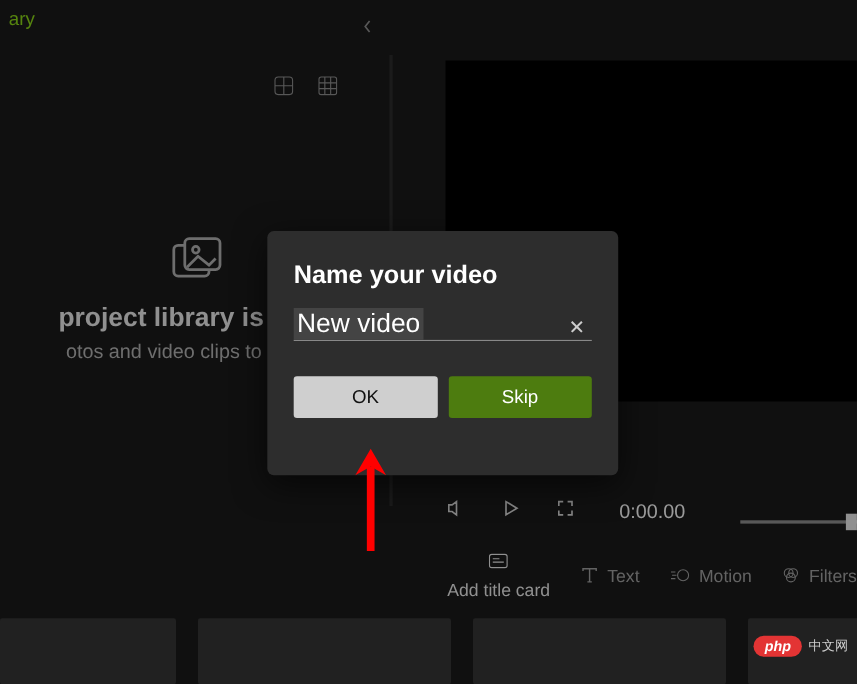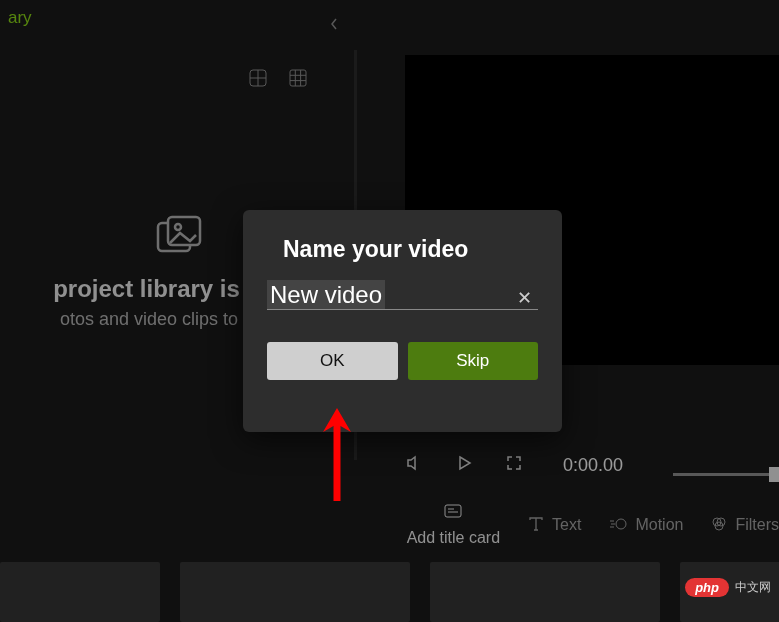--- a/index.html
+++ b/index.html
@@ -194,21 +194,20 @@
       background: #2d2d2d;
       border-radius: 6px;
       box-shadow: 0 8px 30px rgba(0,0,0,0.6);
       padding: 26px 24px 20px 24px;
     }
     .modal-title {
       font-size: 23px;
       font-weight: 600;
       color: #fff;
       margin-bottom: 18px;
-      margin-left: 16px;
     }
     .input-row {
       position: relative;
       border-bottom: 1px solid #888;
       margin-bottom: 32px;
       padding-right: 36px;
     }
     .selected-text {
       background: #444;
       padding: 1px 3px;

